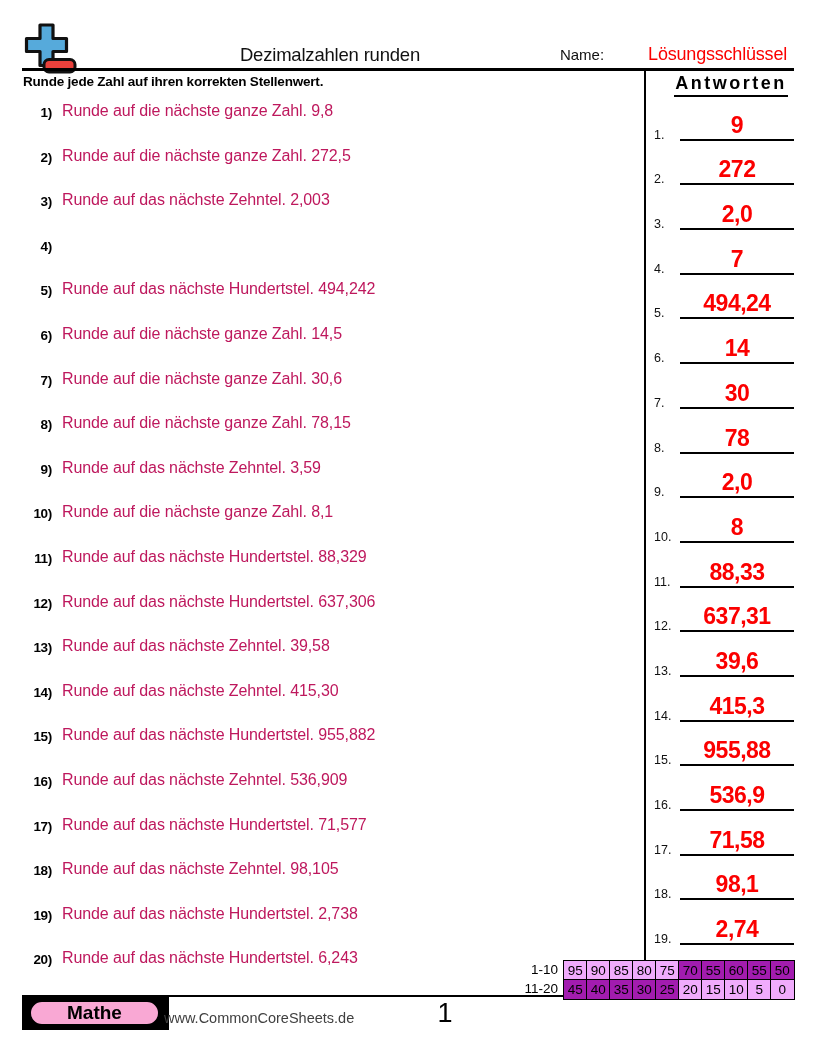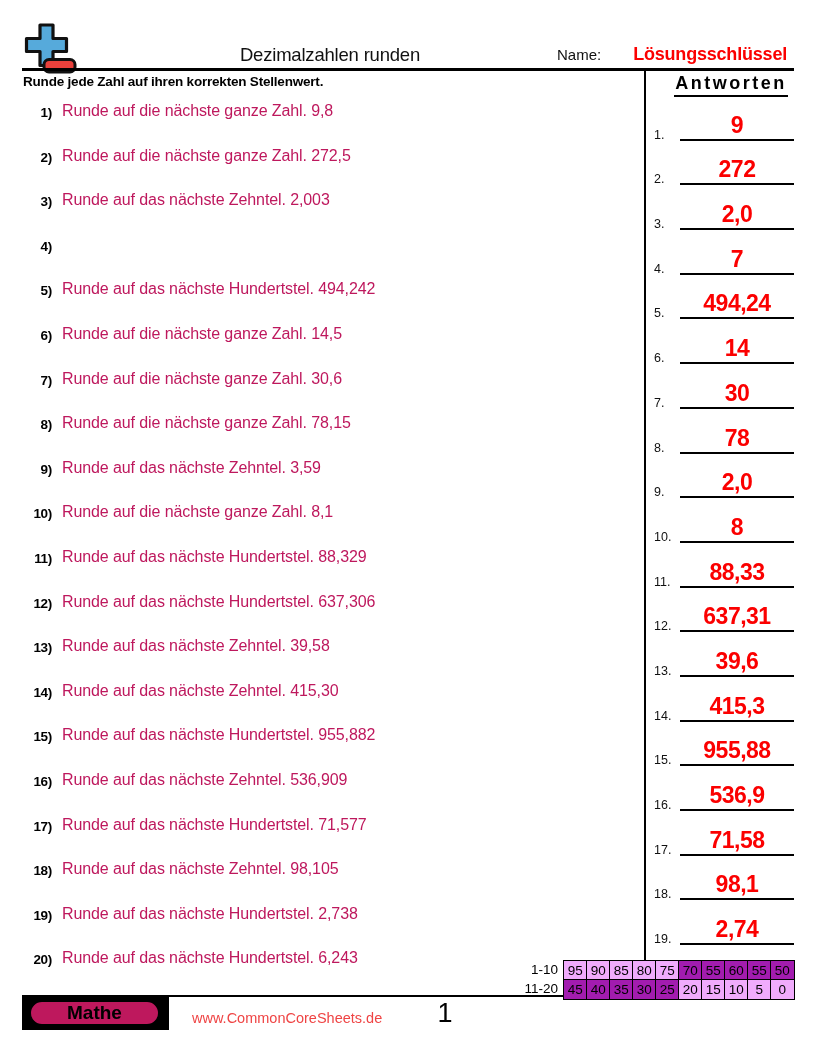--- a/index.html
+++ b/index.html
@@ -6,21 +6,21 @@
   html,body { background:#ffffff; }
   body { font-family:"Liberation Sans", sans-serif; color:#000; }
   .page { position:relative; width:816px; height:1056px; background:#fff; overflow:hidden; }
 
   
   .logo { position:absolute; left:22px; top:22px; width:56px; height:54px; }
   .title { position:absolute; left:0; top:44px; width:660px; text-align:center;
            font-size:18.5px; color:#111; letter-spacing:-0.2px; }
   .name-row { position:absolute; right:29px; top:44px; display:flex; align-items:baseline; gap:32px; }
   .name-label { font-size:15px; color:#111; }
-  .key-label { font-size:18px; font-weight:bold; color:#fb0000; letter-spacing:-0.2px; }
+  .key-label { font-size:18px; font-weight:normal; color:#fb0000; letter-spacing:-0.2px;margin-left:12px; }
   .header-rule { position:absolute; left:22px; top:68px; width:772px; height:2.5px; background:#000; }
 
   .instruction { position:absolute; left:23px; top:74px; font-size:13.5px; font-weight:bold;
                  letter-spacing:-0.2px; color:#000; }
 
   
   .vrule { position:absolute; left:644px; top:70px; height:926px; width:2px;
            border-left:1.5px solid #000; border-right:1.5px solid #000; }
   .answers-header { position:absolute; left:652px; top:73px; width:158px; text-align:center; }
   .answers-header span { display:inline-block; font-size:18px; font-weight:bold;
@@ -36,24 +36,24 @@
   
   .questions { position:absolute; left:22px; top:96px; width:605px; }
   .q-row { display:flex; height:44.6px; align-items:flex-start; }
   .q-num { width:30px; text-align:right; font-weight:bold; font-size:13.5px; padding-top:9px;
            letter-spacing:-0.3px; flex:none; }
   .q-text { margin-left:10px; font-size:16px; color:#be185d; padding-top:6px; letter-spacing:-0.1px; }
 
   
   .footer-rule { position:absolute; left:22px; top:995px; width:772px; height:2px; background:#000; }
   .mathe-badge { position:absolute; left:22px; top:997px; width:147px; height:33px; background:#000; }
-  .mathe-pill { position:absolute; left:7px; top:3px; right:9px; bottom:4px; background:#be185d;
+  .mathe-pill { position:absolute; left:7px; top:3px; right:9px; bottom:4px; background:#f9a8d4;
                 border:2.5px solid #000; border-radius:15px; display:flex; align-items:center;
                 justify-content:center; font-size:19px; font-weight:bold; }
-  .site { position:absolute; left:192px; top:1010px; font-size:14.5px; color:#ef4444; }
+  .site { position:absolute; left:164px; top:1010px; font-size:14.5px; color:#404040; }
   .page-num { position:absolute; left:400px; top:998px; width:90px; text-align:center; font-size:27px; }
 
   .grade-table { position:absolute; left:505px; top:960px; }
   .g-row { display:flex; }
   .g-row.second { margin-top:-1.5px; }
   .g-label { width:58px; text-align:right; padding-right:5px; font-size:13.5px; line-height:20.5px; }
   .cellgroup { display:flex; }
   .cellgroup + .cellgroup { margin-left:-1.5px; }
   .cell { width:24.5px; height:20.5px; border:1.5px solid #000; background:#f0abfc;
           display:flex; align-items:center; justify-content:center; font-size:13.5px; }

